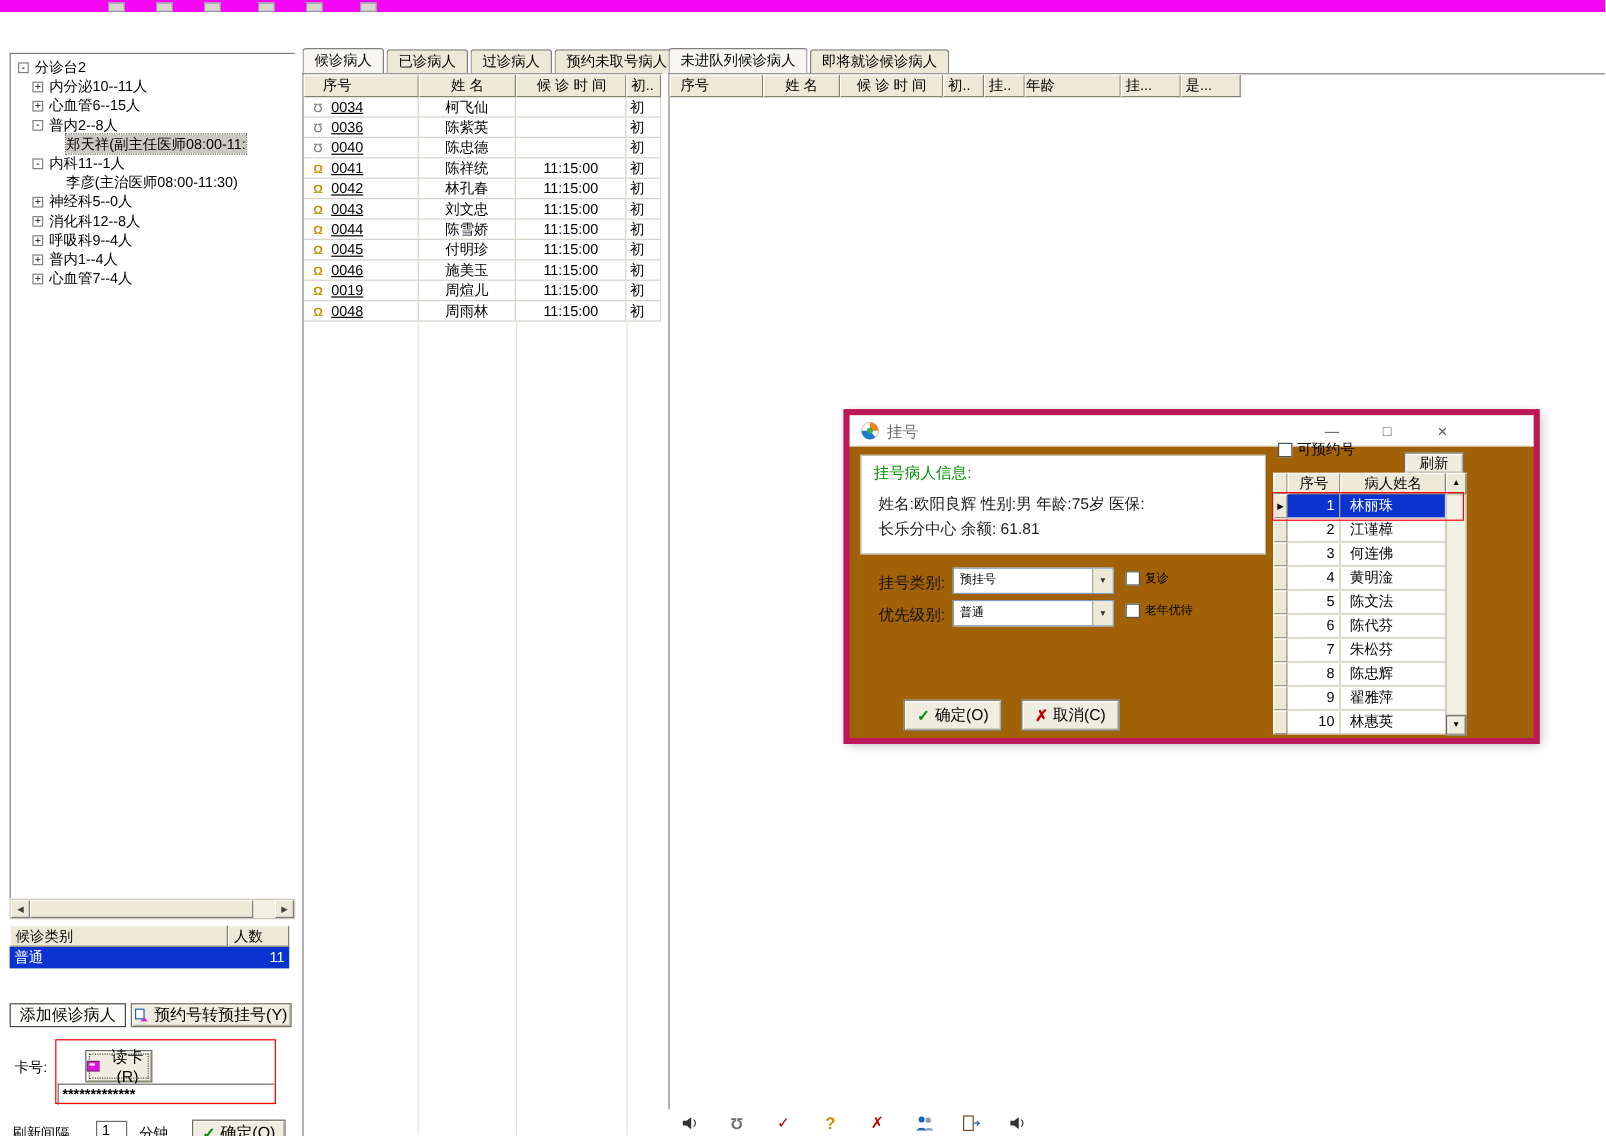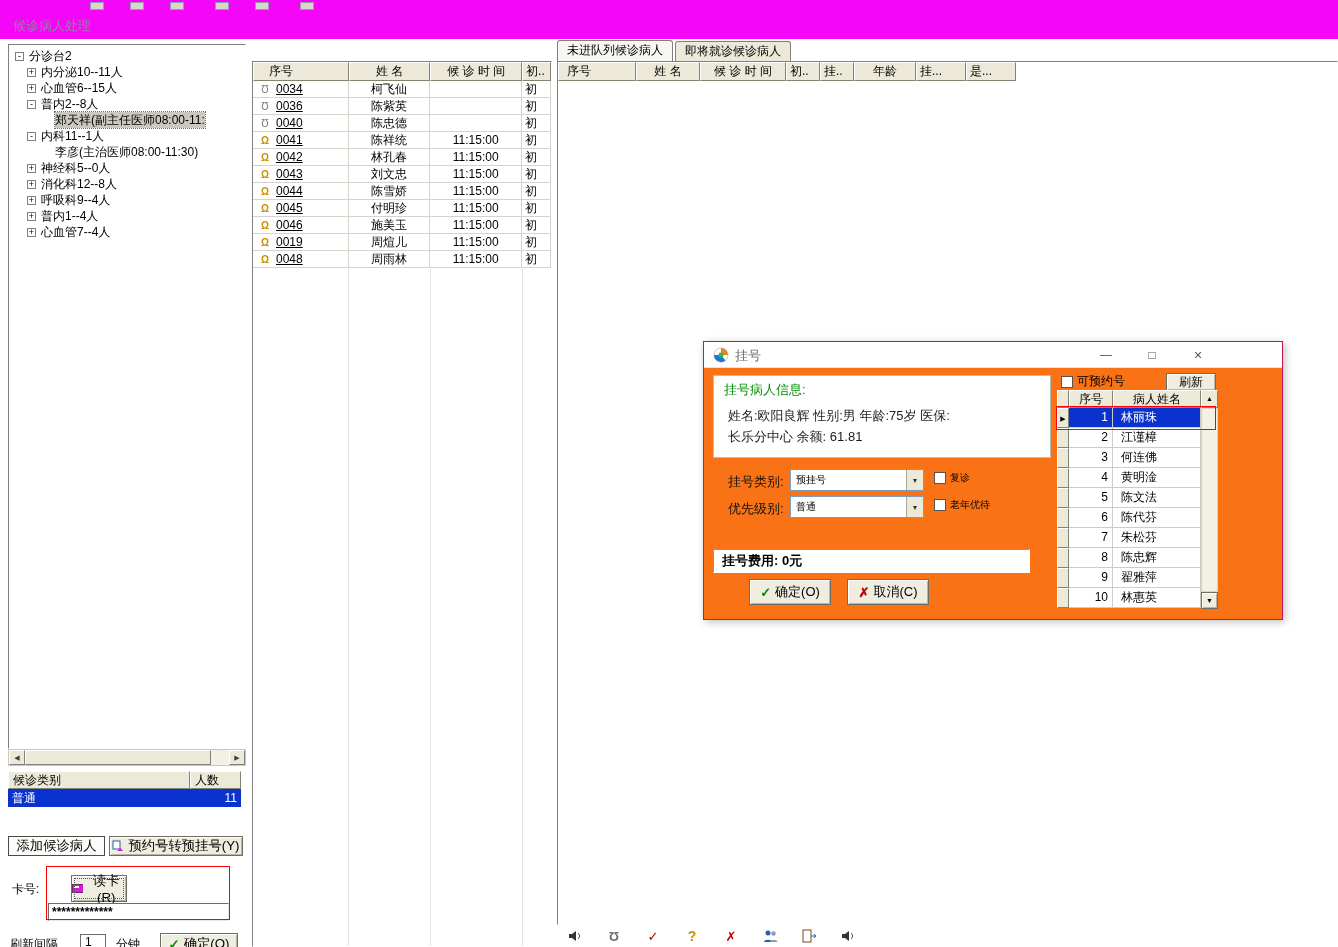--- a/index.html
+++ b/index.html
@@ -81,34 +81,34 @@
   .vline{position:absolute;width:1px;top:205px;bottom:0;background:#E6E3DA;}
 
   
   .right-table{left:557px;top:61px;width:781px;height:864px;background:#fff;border:1px solid;border-color:#808080 #FFF #FFF #808080;overflow:hidden;}
   .rth{display:flex;height:19px;line-height:17px;}
   .rc0{width:78px;padding-left:8px;}
   .rc1{width:64px;text-align:center;}
   .rc2{width:86px;text-align:center;}
   .rc3{width:34px;padding-left:3px;}
   .rc4{width:34px;padding-left:3px;}
-  .rc5{width:62px;text-align:center;}
+  .rc5{width:80px;}
   .rc6{width:50px;padding-left:3px;}
   .rc7{width:50px;padding-left:3px;}
 
   
   .bottom-icons{left:567px;top:928px;display:flex;gap:23px;align-items:center;}
   .bicon{width:16px;height:16px;display:flex;align-items:center;justify-content:center;font-size:13px;}
   .bi-check{color:#B40000;font-weight:bold;}
   .bi-help{color:#C79200;font-weight:bold;font-size:14px;}
   .bi-x{color:#C00000;font-weight:bold;}
   .bi-steth{color:#6d6d6d;font-weight:bold;}
 
   
-  .dialog{left:703px;top:341px;width:580px;height:279px;background:#f97316;border:1px solid #be185d;box-shadow:2px 2px 8px rgba(0,0,0,.25);}
+  .dialog{left:703px;top:341px;width:580px;height:279px;background:#a16207;border:5px solid #be185d;box-shadow:2px 2px 8px rgba(0,0,0,.25);}
   .dlg-titlebar{position:absolute;left:0;top:0;width:100%;height:26px;background:#FFFFFF;border-bottom:1px solid #E4E4E4;}
   .dlg-title{position:absolute;left:31px;top:5px;color:#6b6b6b;font-size:13px;}
   .dlg-logo{position:absolute;left:9px;top:5px;}
   .wbtn{position:absolute;top:0;width:24px;height:26px;display:flex;align-items:center;justify-content:center;color:#555;font-size:12px;}
   .wbtn.min{left:390px;}
   .wbtn.max{left:436px;}
   .wbtn.close{left:482px;font-size:14px;}
 
   .groupbox{position:absolute;left:9px;top:33px;width:338px;height:83px;background:#fff;border:1px solid #BDBDB0;}
   .gb-title{position:absolute;left:10px;top:5px;color:#009100;font-size:13px;}
@@ -122,21 +122,21 @@
   .chk{display:inline-block;width:12px;height:12px;background:#fff;border:1px solid #555;vertical-align:middle;}
   .chkwrap{position:absolute;display:flex;align-items:center;gap:4px;font-size:10px;}
   .fee-panel{position:absolute;left:9px;top:207px;width:317px;height:24px;background:#fff;border:1px solid;border-color:#9a988c #fff #fff #9a988c;line-height:22px;padding-left:8px;font-weight:bold;font-size:13px;}
   .dlg-btn{position:absolute;top:237px;width:82px;height:26px;font-size:13px;}
   .dlg-btn .gi-check{color:#0a8a0a;font-weight:bold;}
   .dlg-btn .gi-x{color:#C00000;font-weight:bold;}
   .ok-btn{left:45px;}
   .cancel-btn{left:143px;}
 
   
-  .bookable{left:357px;top:31px;}
+  .bookable{left:357px;top:20px;}
   .dlg-refresh{position:absolute;left:462px;top:31px;width:50px;height:18px;font-size:12px;}
   .dl-head{position:absolute;left:353px;top:48px;display:flex;height:18px;line-height:16px;}
   .dl-mark-h{width:12px;}
   .dl-no-h{width:44px;text-align:center;}
   .dl-name-h{width:88px;text-align:center;}
   .dl-up{width:17px;height:18px;font-size:7px;}
   .dlrow{position:absolute;left:353px;display:flex;height:20px;line-height:19px;}
   .dmark{width:12px;background:#ECE9D8;border:1px solid;border-color:#FFF #848272 #848272 #FFF;font-size:7px;display:flex;align-items:center;justify-content:center;color:#000;}
   .dno{width:44px;text-align:right;padding-right:4px;border-right:1px solid #CFCCC2;border-bottom:1px solid #CFCCC2;background:#fff;}
   .dname{width:88px;padding-left:8px;border-right:1px solid #CFCCC2;border-bottom:1px solid #CFCCC2;background:#fff;white-space:nowrap;overflow:hidden;}
@@ -152,23 +152,20 @@
 
   <div class="abs top-strip">
     <span class="tb-icon" style="left:90px"></span>
     <span class="tb-icon" style="left:130px"></span>
     <span class="tb-icon" style="left:170px"></span>
     <span class="tb-icon" style="left:215px"></span>
     <span class="tb-icon" style="left:255px"></span>
     <span class="tb-icon" style="left:300px"></span>
   </div>
 
-  <div class="abs caption">
-    <span class="caption-text">候诊病人处理</span>
-  </div>
 
   <div class="abs left-panel sunken">
     <div style="height:3px"></div>
     <div class="tree-row">
       <span class="expander">-</span>
       <span class="tree-label">分诊台2</span>
     </div>
     <div class="tree-row ind1">
       <span class="expander">+</span>
       <span class="tree-label">内分泌10--11人</span>
@@ -258,20 +255,26 @@
   <div class="abs card-redbox"></div>
 
   <span class="abs refresh-label">刷新间隔</span>
   <span class="abs refresh-box">1</span>
   <span class="abs refresh-unit">分钟</span>
   <button class="abs refresh-ok btn3d">
     <i class="gi-check" style="color:#0a8a0a;font-weight:bold">✓</i>
     <span>确定(O)</span>
   </button>
 
+  <div class="abs tabbar midtabs">
+    <span class="tab active">候诊病人</span>
+    <span class="tab">已诊病人</span>
+    <span class="tab">过诊病人</span>
+    <span class="tab">预约未取号病人</span>
+  </div>
 
   <div class="abs mid-table">
     <div class="mth">
       <span class="hcell mc0">序号</span>
       <span class="hcell mc1">姓 名</span>
       <span class="hcell mc2">候 诊 时 间</span>
       <span class="hcell mc3">初..</span>
     </div>
 
     <div class="trow">
@@ -432,21 +435,20 @@
     <span class="dlg-label" style="left:24px;top:158px">优先级别:</span>
     <div class="combo" style="left:86px;top:154px;width:134px">
       <span class="combo-val">普通</span>
       <span class="combo-btn">▼</span>
     </div>
     <span class="chkwrap" style="left:230px;top:156px">
       <span class="chk"></span>
       <span>老年优待</span>
     </span>
 
-    <div class="fee-panel">挂号费用: 0元</div>
 
     <button class="dlg-btn ok-btn btn3d">
       <i class="gi-check">✓</i>
       <span>确定(O)</span>
     </button>
     <button class="dlg-btn cancel-btn btn3d">
       <i class="gi-x">✗</i>
       <span>取消(C)</span>
     </button>
 

